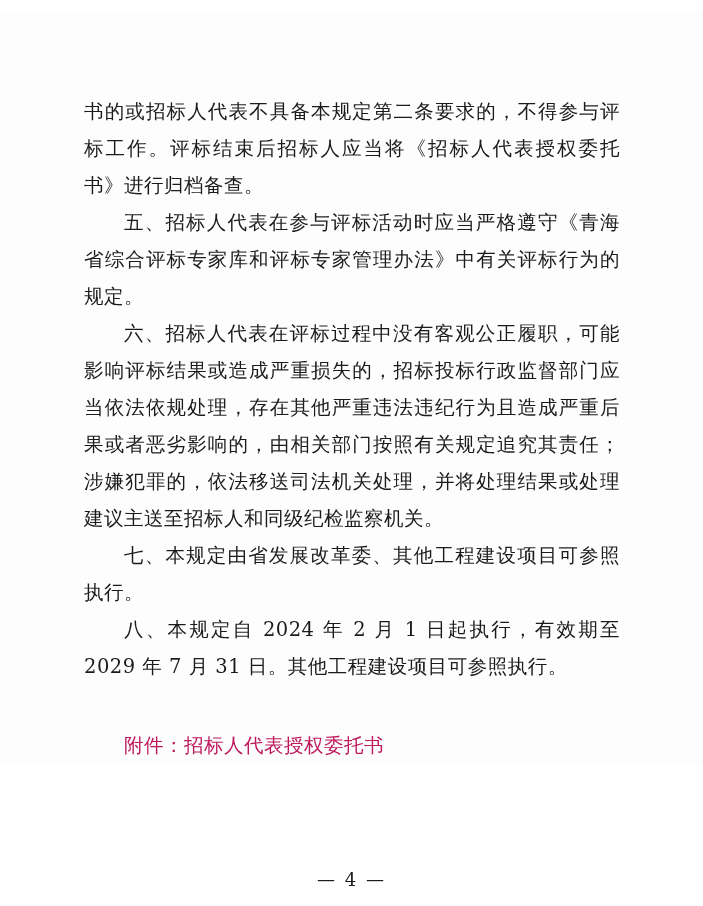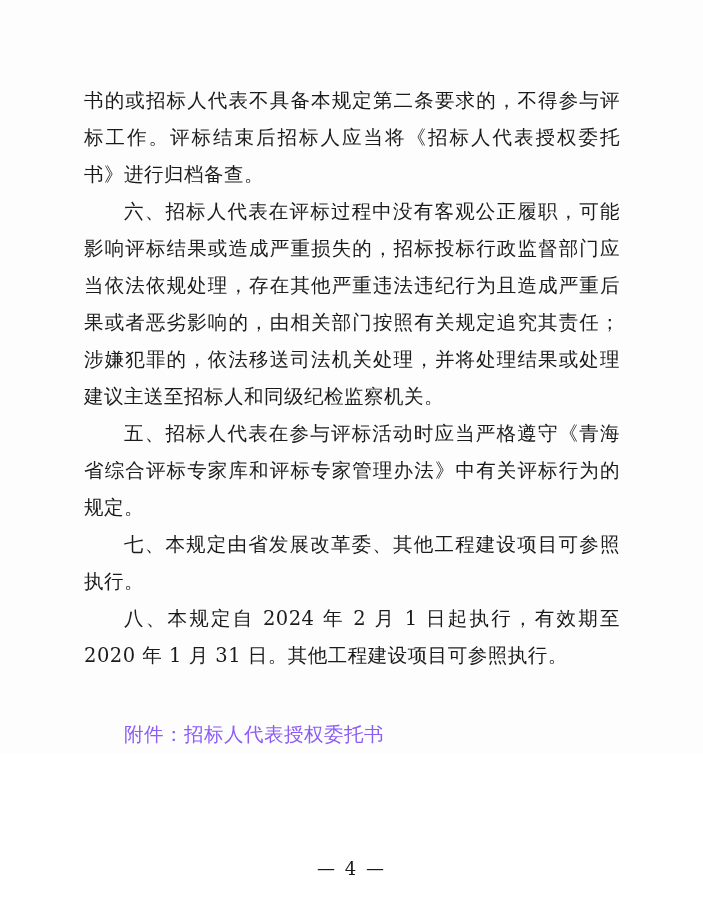--- a/index.html
+++ b/index.html
@@ -11,21 +11,21 @@
     height: 906px;
     background: #ffffff;
     font-family: "DejaVu Serif", "Liberation Serif", serif;
     color: #1a1a1a;
     position: relative;
     overflow: hidden;
   }
   .page {
     position: absolute;
     left: 0;
-    top: 0;
+    top: 11px;
     width: 703px;
     height: 754px;
     background: #fdfdfd;
   }
   .content {
     position: absolute;
     left: 84px;
     top: 82px;
     width: 536px;
   }
@@ -40,39 +40,39 @@
   }
   .indent {
     text-indent: 40px;
   }
   .attachment {
     font-size: 19.5px;
     line-height: 37px;
     letter-spacing: 0.5px;
     text-indent: 40px;
     margin-top: 42px;
-    color: #8b5cf6;
+    color: #be185d;
   }
   .footer {
     position: absolute;
     left: 0;
     top: 858px;
     width: 703px;
     text-align: center;
     font-size: 18px;
     letter-spacing: 2px;
     color: #1b1b1b;
   }
 </style>
 </head>
 <body>
 
 <div class="page">
   <div class="content">
     <p class="para">书的或招标人代表不具备本规定第二条要求的，不得参与评标工作。评标结束后招标人应当将《招标人代表授权委托书》进行归档备查。</p>
+    <p class="para indent">五、招标人代表在参与评标活动时应当严格遵守《青海省综合评标专家库和评标专家管理办法》中有关评标行为的规定。</p>
     <p class="para indent">六、招标人代表在评标过程中没有客观公正履职，可能影响评标结果或造成严重损失的，招标投标行政监督部门应当依法依规处理，存在其他严重违法违纪行为且造成严重后果或者恶劣影响的，由相关部门按照有关规定追究其责任；涉嫌犯罪的，依法移送司法机关处理，并将处理结果或处理建议主送至招标人和同级纪检监察机关。</p>
-    <p class="para indent">五、招标人代表在参与评标活动时应当严格遵守《青海省综合评标专家库和评标专家管理办法》中有关评标行为的规定。</p>
     <p class="para indent">七、本规定由省发展改革委、其他工程建设项目可参照执行。</p>
-    <p class="para indent">八、本规定自 2024 年 2 月 1 日起执行，有效期至 2020 年 1 月 31 日。其他工程建设项目可参照执行。</p>
+    <p class="para indent">八、本规定自 2024 年 2 月 1 日起执行，有效期至 2029 年 7 月 31 日。其他工程建设项目可参照执行。</p>
     <p class="attachment">附件：招标人代表授权委托书</p>
   </div>
   <div class="footer">— 4 —</div>
 </div>
 
 </body></html>

